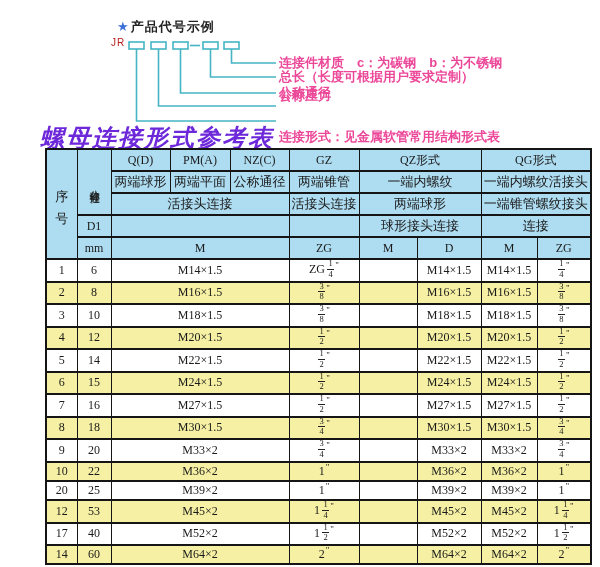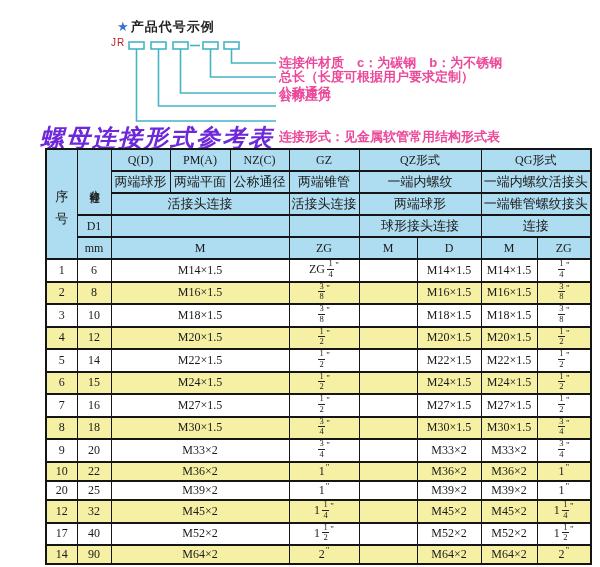--- a/index.html
+++ b/index.html
@@ -275,41 +275,41 @@
           <td>25</td>
           <td colspan="3">M39×2</td>
           <td>1<span class="inch">"</span></td>
           <td></td>
           <td>M39×2</td>
           <td>M39×2</td>
           <td>1<span class="inch">"</span></td>
         </tr>
         <tr>
           <td>12</td>
-          <td>32</td>
+          <td>53</td>
           <td colspan="3">M45×2</td>
           <td><span class="pre">1</span><span class="frac"><span class="num">1</span><span class="den">4</span></span><span class="inch">"</span></td>
           <td></td>
           <td>M45×2</td>
           <td>M45×2</td>
           <td><span class="pre">1</span><span class="frac"><span class="num">1</span><span class="den">4</span></span><span class="inch">"</span></td>
         </tr>
         <tr>
           <td>17</td>
           <td>40</td>
           <td colspan="3">M52×2</td>
           <td><span class="pre">1</span><span class="frac"><span class="num">1</span><span class="den">2</span></span><span class="inch">"</span></td>
           <td></td>
           <td>M52×2</td>
           <td>M52×2</td>
           <td><span class="pre">1</span><span class="frac"><span class="num">1</span><span class="den">2</span></span><span class="inch">"</span></td>
         </tr>
         <tr>
           <td>14</td>
-          <td>90</td>
+          <td>60</td>
           <td colspan="3">M64×2</td>
           <td>2<span class="inch">"</span></td>
           <td></td>
           <td>M64×2</td>
           <td>M64×2</td>
           <td>2<span class="inch">"</span></td>
         </tr>
       </tbody>
   </table>
 </div>

